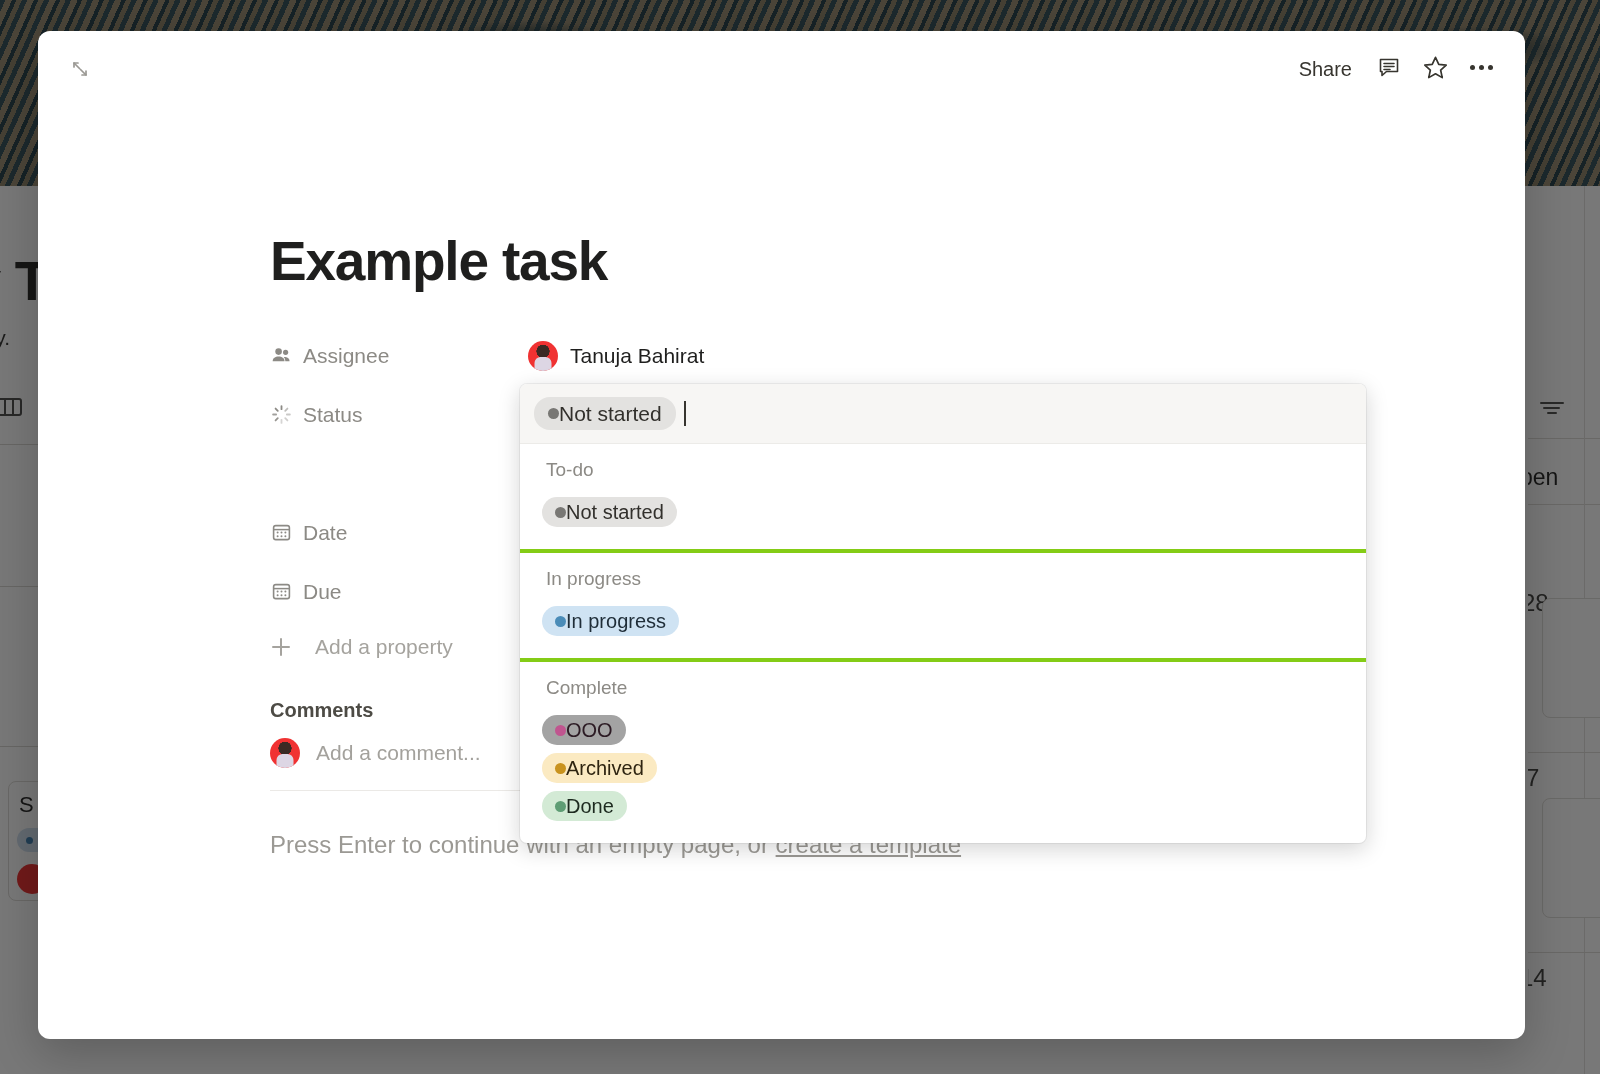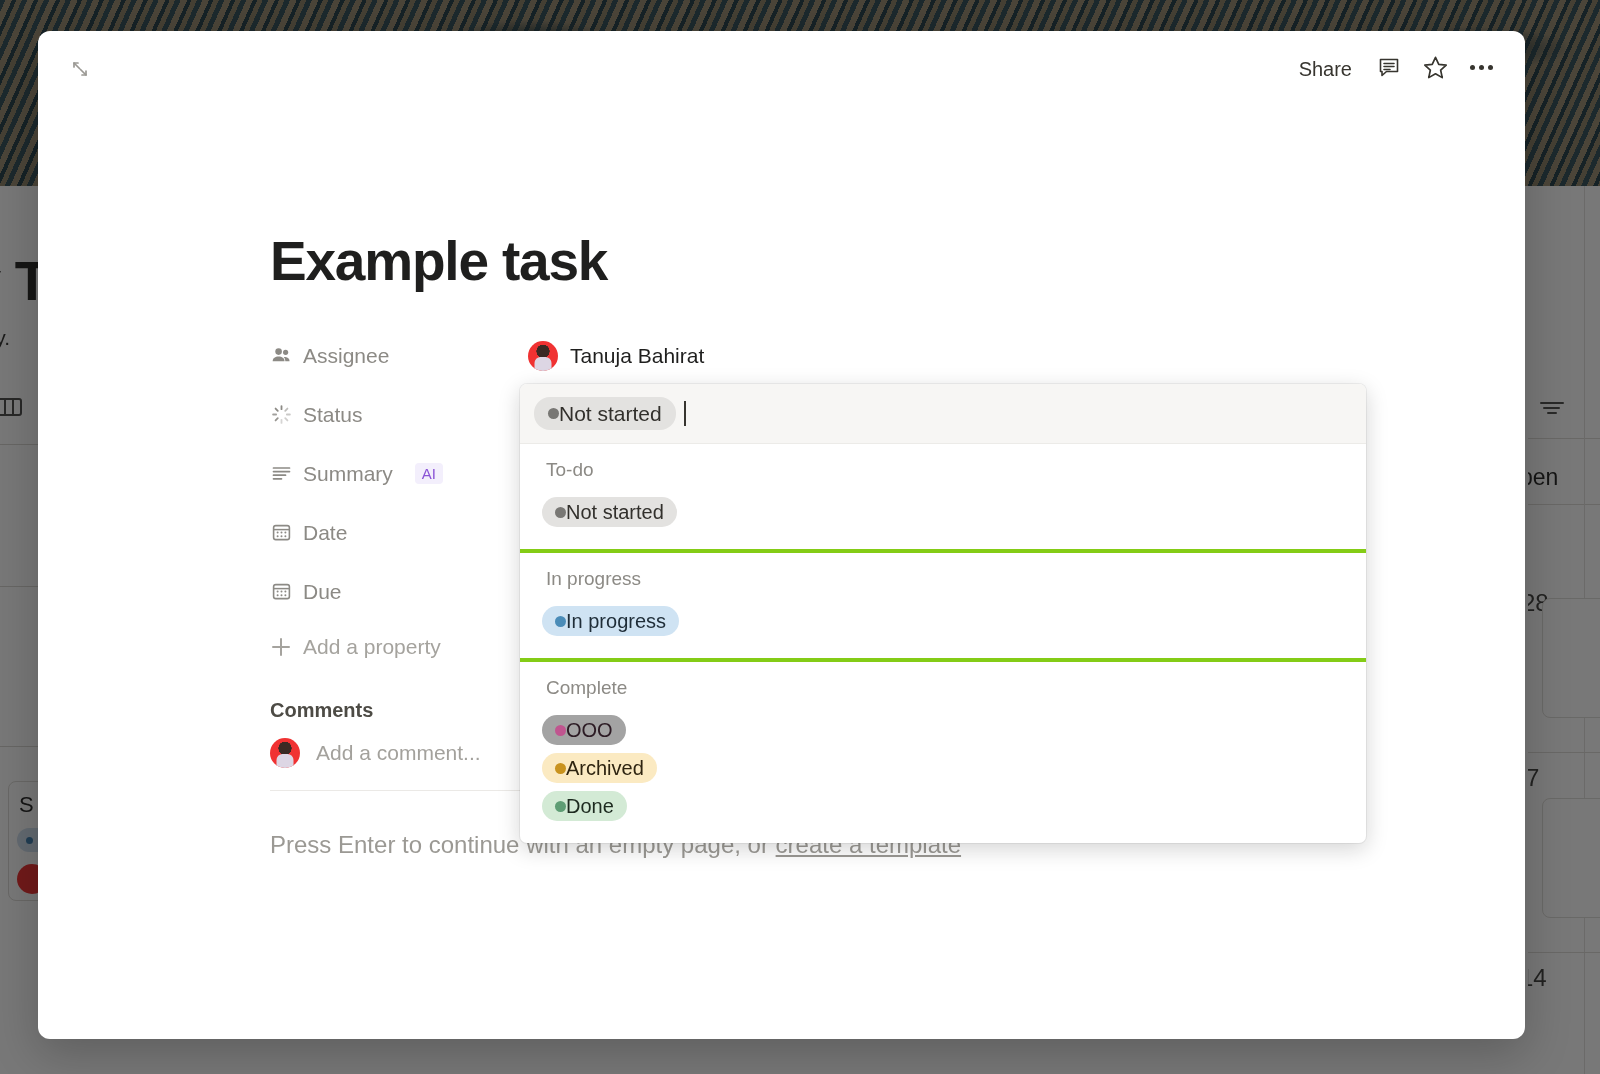--- a/index.html
+++ b/index.html
@@ -242,21 +242,21 @@
   .avatar::after {
     content: "";
     position: absolute;
     left: 50%; top: 56%;
     transform: translateX(-50%);
     width: 17px; height: 17px;
     border-radius: 6px 6px 0 0;
     background: #ddd6e4;
   }
   .add-prop {
-    display: flex; align-items: center; gap: 11px;
+    display: flex; align-items: center; gap: 23px;
     color: #a5a39e; font-size: 21px;
     padding: 6px 20px 6px 0;
     width: 250px;
     border-radius: 5px; cursor: pointer;
   }
   .plus {
     width: 22px; height: 22px; position: relative; flex: 0 0 22px;
   }
   .plus::before, .plus::after {
     content: ""; position: absolute; background: #a5a39e; border-radius: 1px;
@@ -459,32 +459,20 @@
                 <path d="M4.8 17.2l2.3-2.3" opacity=".9"></path>
                   <path d="M14.9 7.1l2.3-2.3" opacity=".55"></path>
               </svg>
             </span>
             <span>Status</span>
           </div>
           <div class="prop-value"></div>
         </div>
 
         <div class="prop-row">
-          <div class="prop-label">
-            <span class="prop-ico">
-              <svg width="21" height="21" viewBox="0 0 21 21" stroke="#8c8a85" stroke-width="1.7" stroke-linecap="round">
-                <path d="M2.5 5h16"></path>
-                  <path d="M2.5 8.6h16"></path>
-                  <path d="M2.5 12.2h12"></path>
-                  <path d="M2.5 15.8h8"></path>
-              </svg>
-            </span>
-            <span>Summary</span>
-            <span class="ai-badge">AI</span>
-          </div>
           <div class="prop-value"></div>
         </div>
 
         <div class="prop-row">
           <div class="prop-label">
             <span class="prop-ico">
               <svg width="21" height="21" viewBox="0 0 21 21" fill="none" stroke="#8c8a85" stroke-width="1.6">
                 <rect x="2.6" y="3.6" width="15.8" height="14" rx="2.2"></rect>
                 <path d="M2.6 7.6h15.8" stroke-width="1.5"></path>
                 <g fill="#8c8a85" stroke="none">

